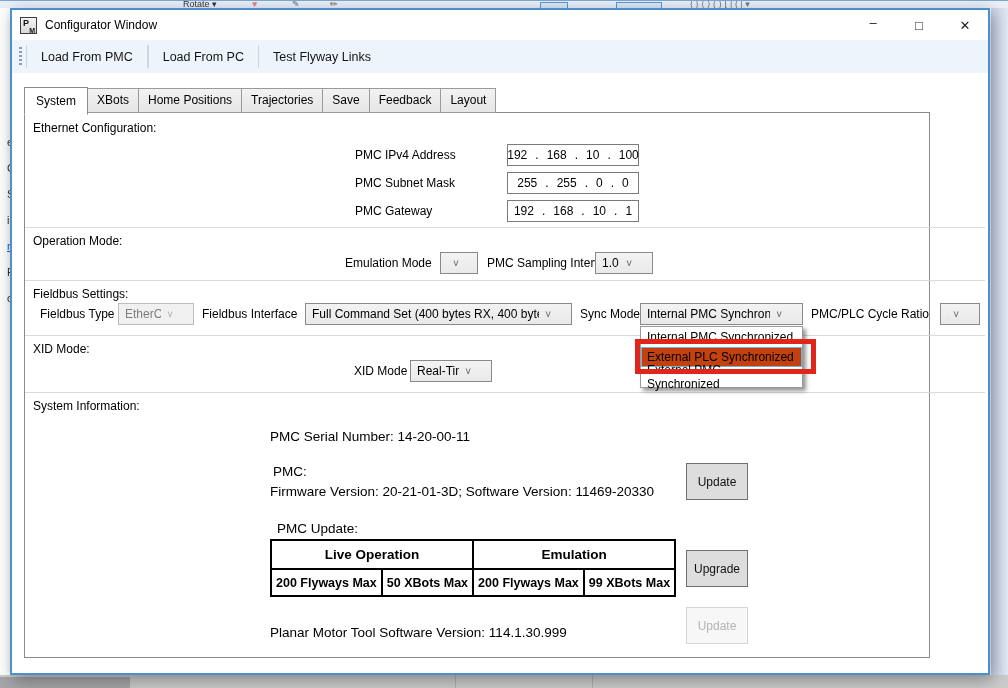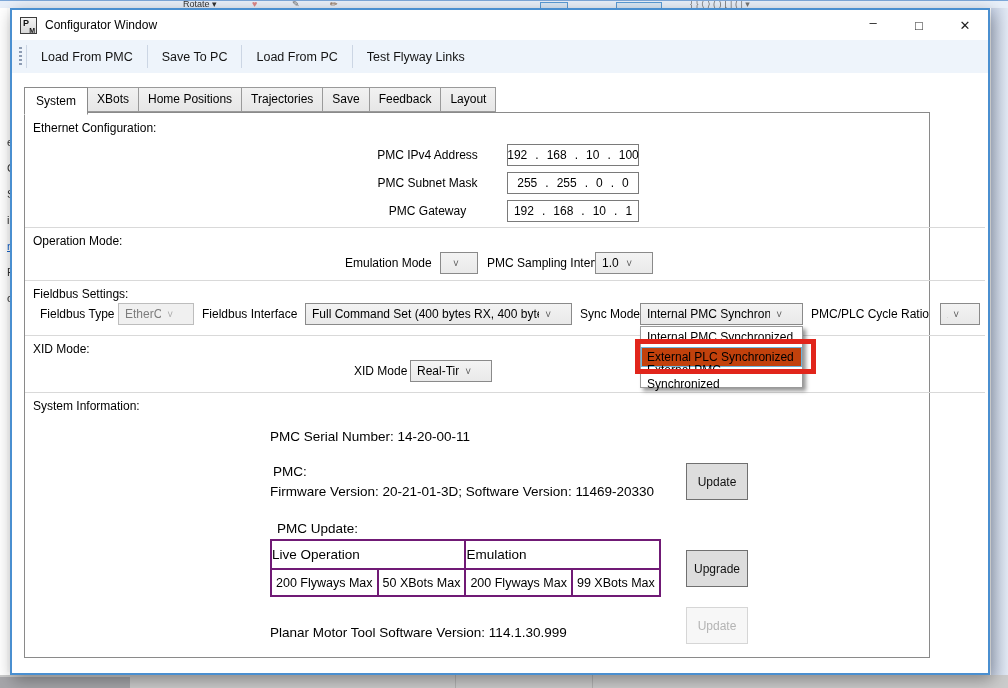--- a/index.html
+++ b/index.html
@@ -36,34 +36,34 @@
   .win-btn { width:46px; height:100%; display:flex; align-items:center; justify-content:center;
              font-size:13px; color:#222; cursor:default; }
   .win-btn.min span { position:relative; top:-3px; }
 
   .toolbar { height:33px; background:#eef4fb; display:flex; align-items:stretch; }
   .grip { width:3px; margin:7px 4px 7px 7px;
           background-image:repeating-linear-gradient(#8d9cb3 0 2px, transparent 2px 4px); }
   .tb-btn { display:flex; align-items:center; padding:0 14px; font-size:12.5px; color:#141414; }
   .tb-sep { width:1px; margin:5px 0; background:#ccd6e4; }
 
-  .tabstrip { position:absolute; left:12px; top:77px; display:flex; align-items:flex-start; z-index:4; }
+  .tabstrip { position:absolute; left:12px; top:77px; display:flex; align-items:center; z-index:4; }
   .tab { padding:4px 9px 5px; font-size:12px; background:linear-gradient(#f2f2f2,#e6e6e6);
          border:1px solid #9a9a9a; margin-right:-1px; position:relative; }
   .tab.active { background:#fff; border-color:#8a8a8a; border-bottom:1px solid #fff;
                 padding:6px 11px 6px; margin-bottom:-1px; z-index:5; }
 
   .page { position:absolute; left:12px; top:102px; width:906px; height:546px;
           border:1px solid #8a8a8a; background:#fff; }
   .page .abs { position:absolute; }
   .section-title { font-size:12px; color:#000; }
   .hr { position:absolute; left:0; width:960px; height:1px; background:#d9d9d9; }
 
   .form-label { position:absolute; font-size:12px; white-space:nowrap; }
-  .form-label.r { text-align:center; }
+  .form-label.r { text-align:left; }
 
   .ip-field { position:absolute; width:132px; height:22px; border:1px solid #7a7a7a; background:#fff;
               display:flex; align-items:center; justify-content:center; font-size:12px; }
   .ip-field .octet { display:inline-block; }
   .ip-field .octet + .octet::before { content:"."; margin:0 8px; }
 
   .combo { position:absolute; height:22px; border:1px solid #8a8a8a;
            background:linear-gradient(#f3f3f3,#e9e9e9); display:flex; align-items:center;
            font-size:12px; padding:0 20px 0 6px; white-space:nowrap; }
   .combo .val { flex:1 1 auto; overflow:hidden; }
@@ -79,21 +79,21 @@
   .red-box { position:absolute; left:610px; top:226px; width:181px; height:35px;
              border:5px solid #e1251b; z-index:7; pointer-events:none; }
 
   .info-text { position:absolute; font-size:13.5px; white-space:nowrap; }
 
   .btn { position:absolute; width:62px; height:37px; background:#dddddd; border:1px solid #707070;
          display:flex; align-items:center; justify-content:center; font-size:12px; color:#111; }
   .btn.disabled { background:#f7f7f7; border-color:#d6d6d6; color:#b4b4b4; }
 
   table.license { position:absolute; left:245px; top:426px; width:382px; border-collapse:collapse; }
-  table.license th, table.license td { border:2px solid #701a75; text-align:left; font-weight:normal; }
+  table.license th, table.license td { border:2px solid #000000; text-align:center; font-weight:bold; }
   table.license th { font-size:13.5px; height:29px; }
   table.license td { font-size:12.5px; height:27px; padding:0 4px; white-space:nowrap; }
 </style>
 </head>
 <body>
 
 <div class="screen">
 
   <div class="bg-top">
     <span class="frag" style="left:183px">Rotate ▾</span>
@@ -143,23 +143,20 @@
       </div>
     </div>
 
     <div class="toolbar">
       <div class="grip"></div>
       <div class="tb-sep"></div>
       <div class="tb-btn">
           <span>Load From PMC</span>
         </div>
       <div class="tb-sep"></div>
-      <div class="tb-btn">
-          <span>Save To PC</span>
-        </div>
       <div class="tb-sep"></div>
       <div class="tb-btn">
           <span>Load From PC</span>
         </div>
       <div class="tb-sep"></div>
       <div class="tb-btn">
           <span>Test Flyway Links</span>
         </div>
     </div>
 

